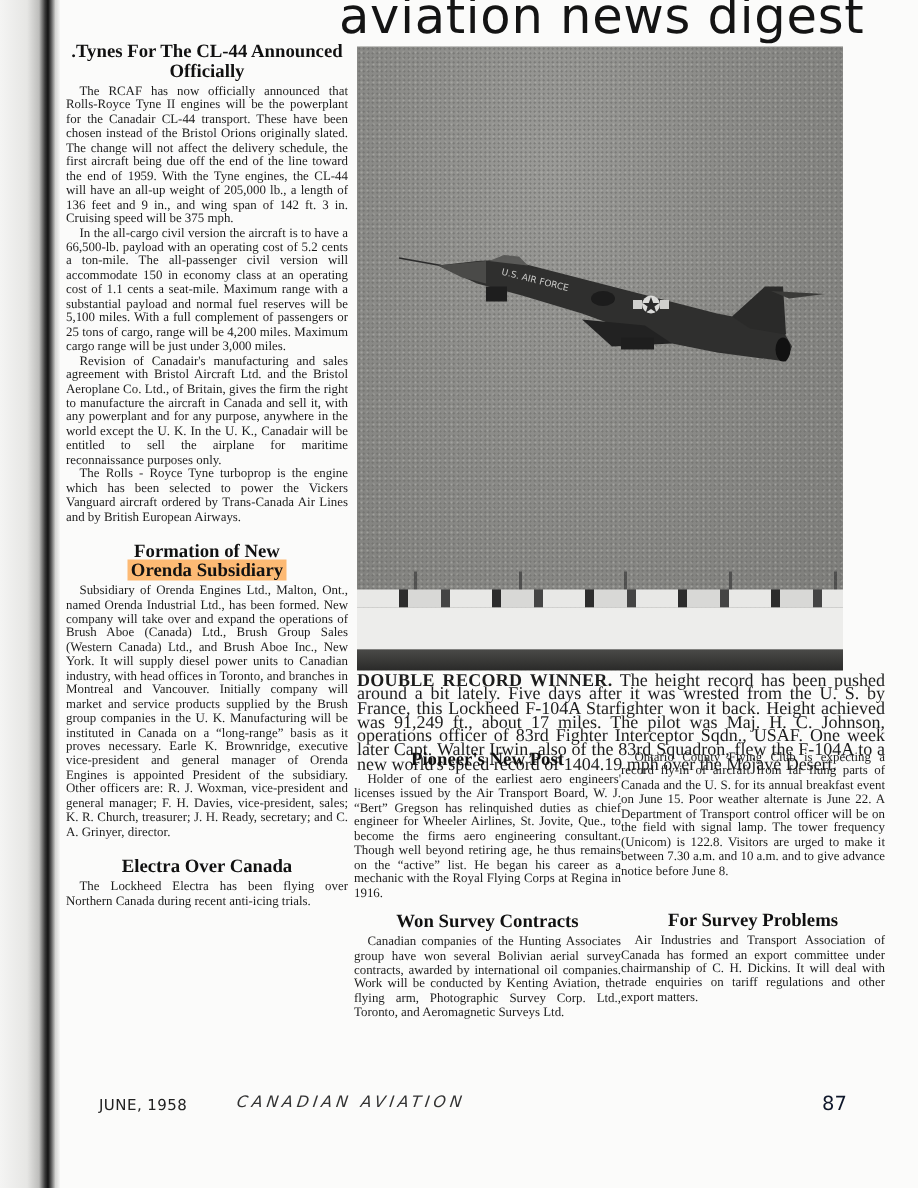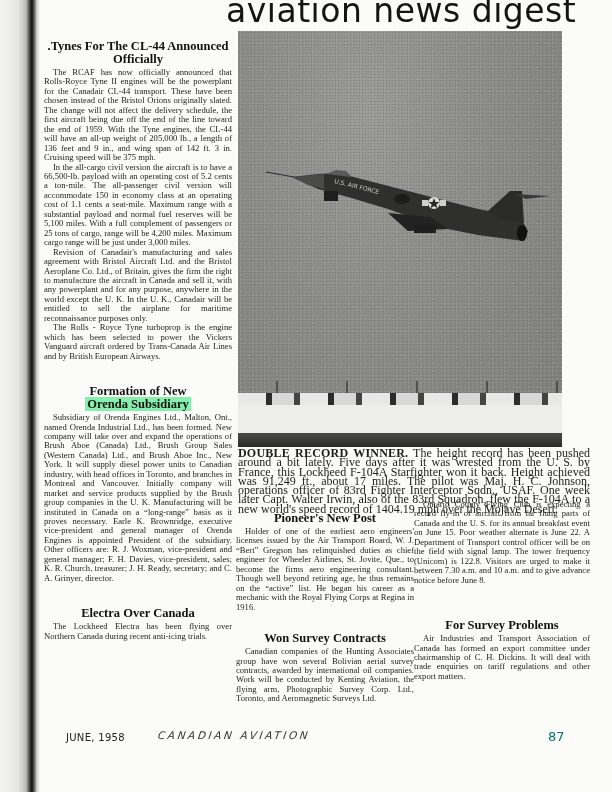--- a/index.html
+++ b/index.html
@@ -18,24 +18,24 @@
     font-family: "DejaVu Sans", sans-serif;
     font-size: 33px; letter-spacing: 0.5px; color: #141414;
     white-space: nowrap; line-height: 40px;
   }
   .col { position: absolute; }
   .col-left { left: 44px; top: 28px; width: 188px; }
   .col-mid { left: 236px; top: 500px; width: 178px; }
   .col-right { left: 414px; top: 500px; width: 176px; }
   h2 {
     font-family: "Liberation Serif", serif; font-weight: bold;
-    font-size: 12.5px; line-height: 13px; text-align: center; margin: 12px 0 2px 0;
+    font-size: 12.5px; line-height: 13px; text-align: center; margin: 0 0 2px 0;
     color: #111;
   }
-  .headline-highlight { background: #86efac; padding: 0 2px; }
+  .headline-highlight { background: #fdba74; padding: 0 2px; }
   p.body {
     font-size: 8.6px; line-height: 9.45px; text-align: justify; margin: 0;
     text-indent: 9px; hyphens: none;
   }
   .gap { height: 12px; }
   .gap-sm { height: 8px; }
   .photo {
     position: absolute; left: 238px; top: 31px; width: 324px; height: 416px;
     background:
       radial-gradient(ellipse at 40% 20%, #9a9a97 0%, #8c8c89 40%, #7c7c79 100%);
@@ -76,21 +76,21 @@
     position: absolute; left: 66px; top: 732px;
     font-family: "DejaVu Sans", sans-serif; font-size: 10px; color: #222; letter-spacing: 0.3px;
   }
   .footer-handwriting {
     position: absolute; left: 158px; top: 729px;
     font-family: "DejaVu Sans", sans-serif; font-style: italic; font-size: 10.5px;
     letter-spacing: 2.6px; color: #333; transform: skewX(-8deg);
   }
   .page-number {
     position: absolute; left: 548px; top: 729px;
-    font-family: "DejaVu Sans", sans-serif; font-size: 13px; color: #0f766e;
+    font-family: "DejaVu Sans", sans-serif; font-size: 13px; color: #0f172a;
   }
 </style>
 </head>
 <body>
 
 <div class="binding"></div>
 
 <div class="masthead">aviation news digest</div>
 
 <div class="col col-left">

